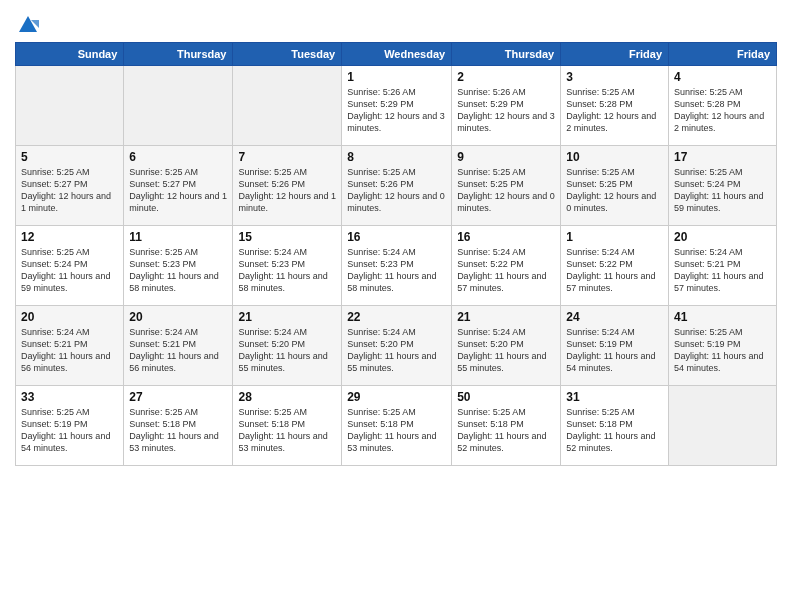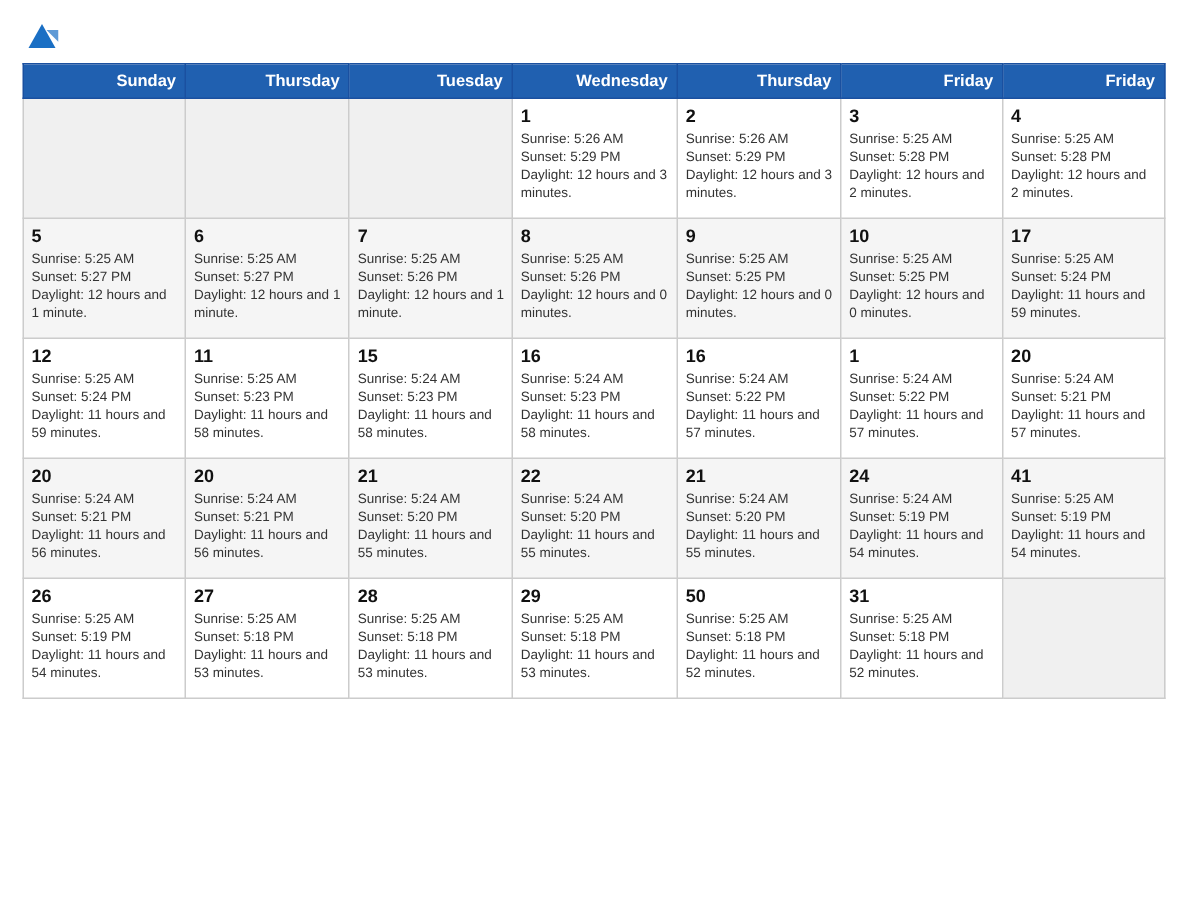--- a/index.html
+++ b/index.html
@@ -287,21 +287,21 @@
           </td>
           <td>
             <span class="day-number">41</span>
             <div class="day-info" style="white-space: pre-line;">Sunrise: 5:25 AM
 Sunset: 5:19 PM
 Daylight: 11 hours and 54 minutes.</div>
           </td>
         </tr>
         <tr>
           <td>
-            <span class="day-number">26</span>
+            <span class="day-number">33</span>
             <div class="day-info" style="white-space: pre-line;">Sunrise: 5:25 AM
 Sunset: 5:19 PM
 Daylight: 11 hours and 54 minutes.</div>
           </td>
           <td>
             <span class="day-number">27</span>
             <div class="day-info" style="white-space: pre-line;">Sunrise: 5:25 AM
 Sunset: 5:18 PM
 Daylight: 11 hours and 53 minutes.</div>
           </td>

